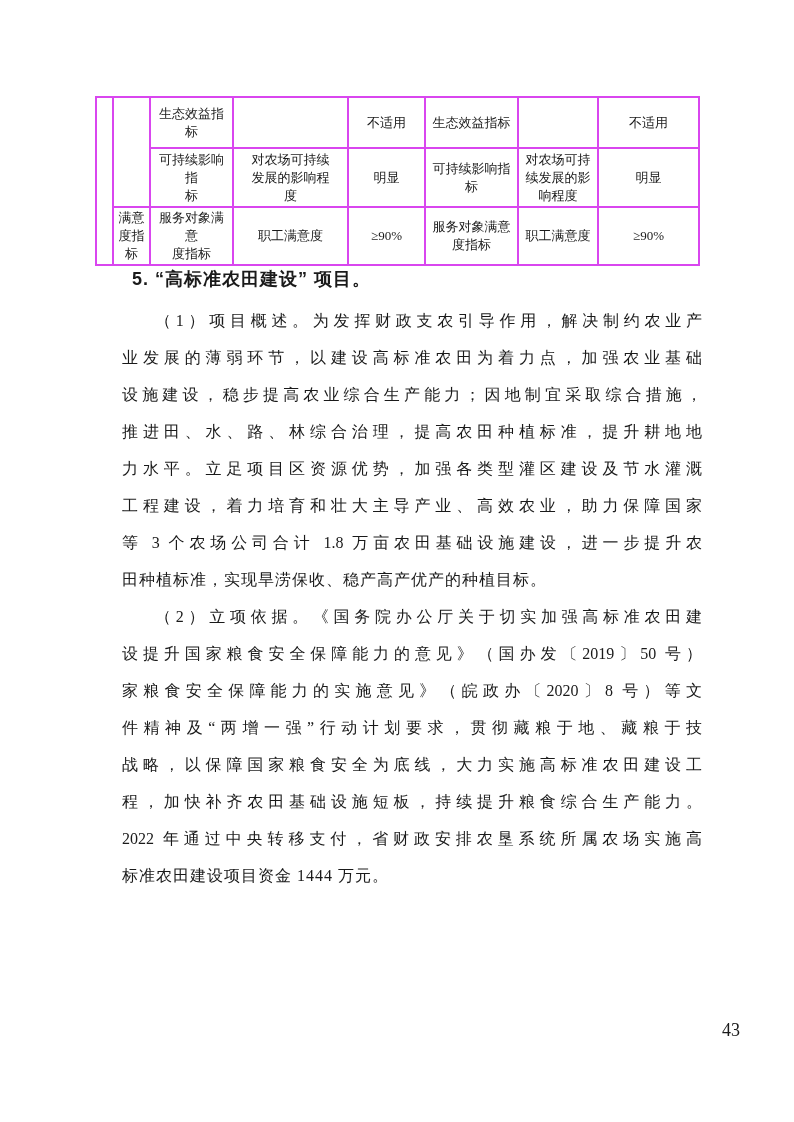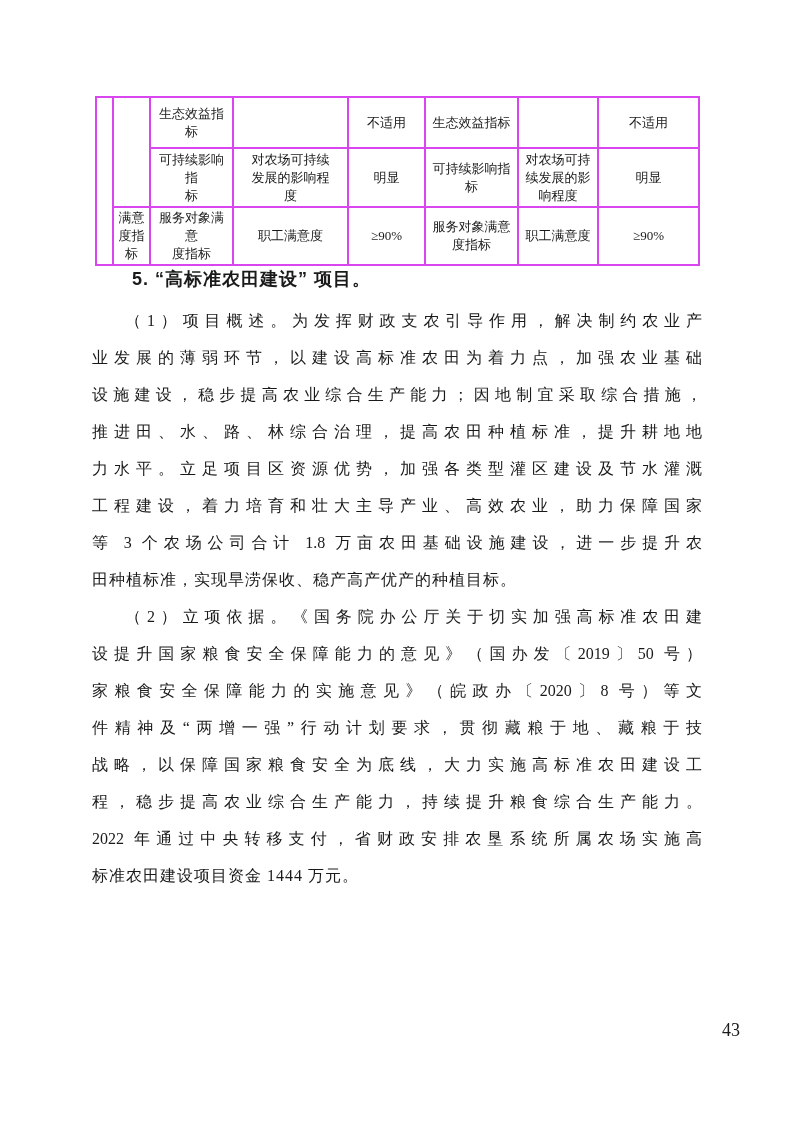--- a/index.html
+++ b/index.html
@@ -40,20 +40,21 @@
     letter-spacing: 1px;
     font-family: "Liberation Sans", "DejaVu Sans", sans-serif;
   }
   .line {
     height: 37px; line-height: 37px;
     font-size: 16px;
     text-align: justify;
     text-align-last: justify;
     text-justify: inter-character;
     white-space: nowrap;
+    margin-left: 30px;
   }
   .line.first { padding-left: 33px; }
   .line.last { text-align-last: left; letter-spacing: 1px; }
 
   .pageno {
     position: absolute; left: 722px; top: 1022px;
     font-size: 18px; line-height: 16px;
   }
 </style>
 </head>
@@ -123,19 +124,19 @@
     <div class="line">力水平。立足项目区资源优势，加强各类型灌区建设及节水灌溉</div>
     <div class="line">工程建设，着力培育和壮大主导产业、高效农业，助力保障国家</div>
     <div class="line">等 3 个农场公司合计 1.8 万亩农田基础设施建设，进一步提升农</div>
     <div class="line last">田种植标准，实现旱涝保收、稳产高产优产的种植目标。</div>
 
     <div class="line first">（2）立项依据。《国务院办公厅关于切实加强高标准农田建</div>
     <div class="line">设提升国家粮食安全保障能力的意见》（国办发〔2019〕50 号）</div>
     <div class="line">家粮食安全保障能力的实施意见》（皖政办〔2020〕8 号）等文</div>
     <div class="line">件精神及“两增一强”行动计划要求，贯彻藏粮于地、藏粮于技</div>
     <div class="line">战略，以保障国家粮食安全为底线，大力实施高标准农田建设工</div>
-    <div class="line">程，稳步提高农业综合生产能力，持续提升粮食综合生产能力。</div>
+    <div class="line">程，加快补齐农田基础设施短板，持续提升粮食综合生产能力。</div>
     <div class="line">2022 年通过中央转移支付，省财政安排农垦系统所属农场实施高</div>
     <div class="line last">标准农田建设项目资金 1444 万元。</div>
   </div>
 
   <div class="pageno">43</div>
 </div>
 
 </body></html>

